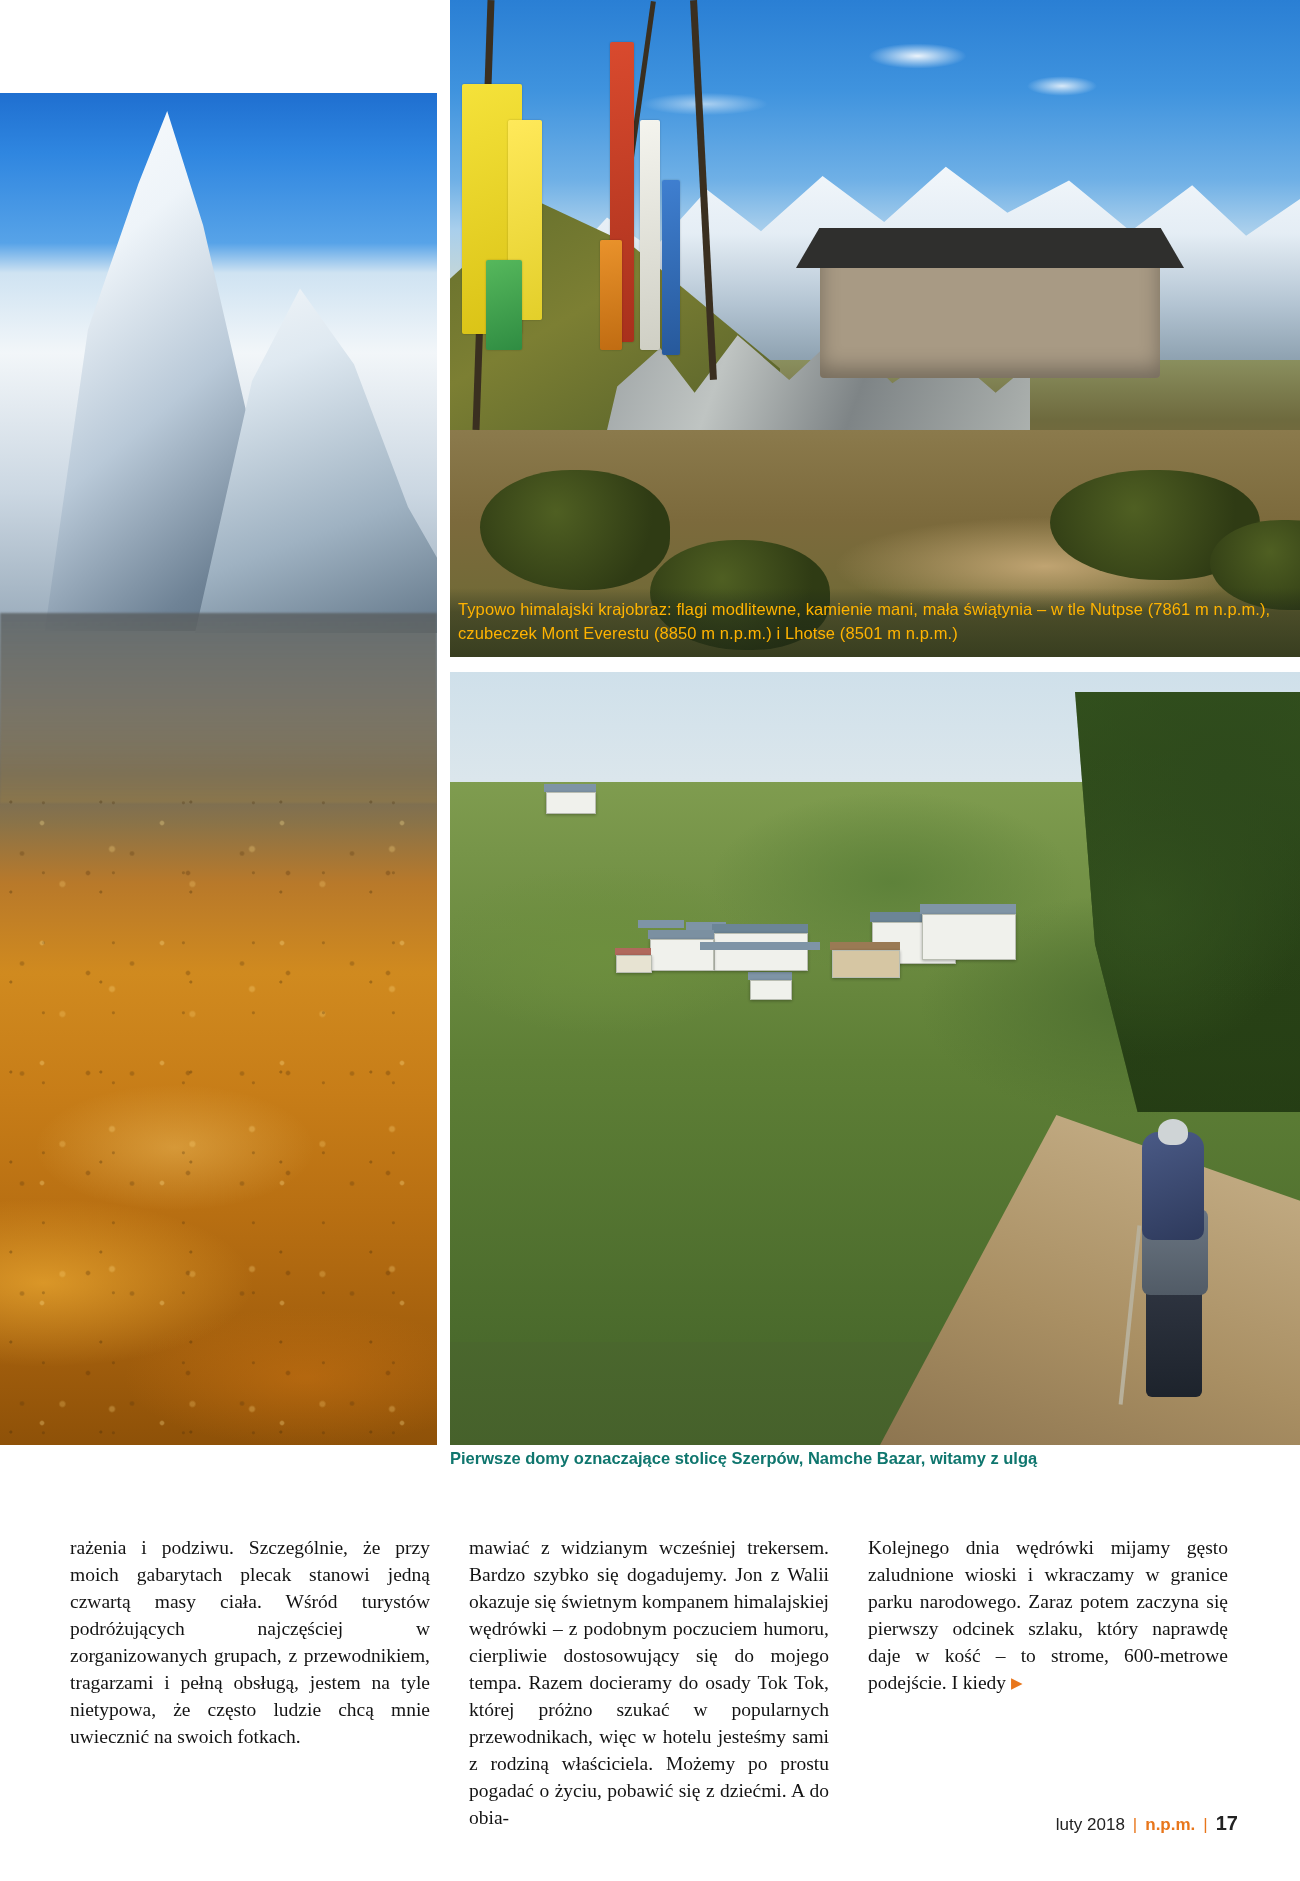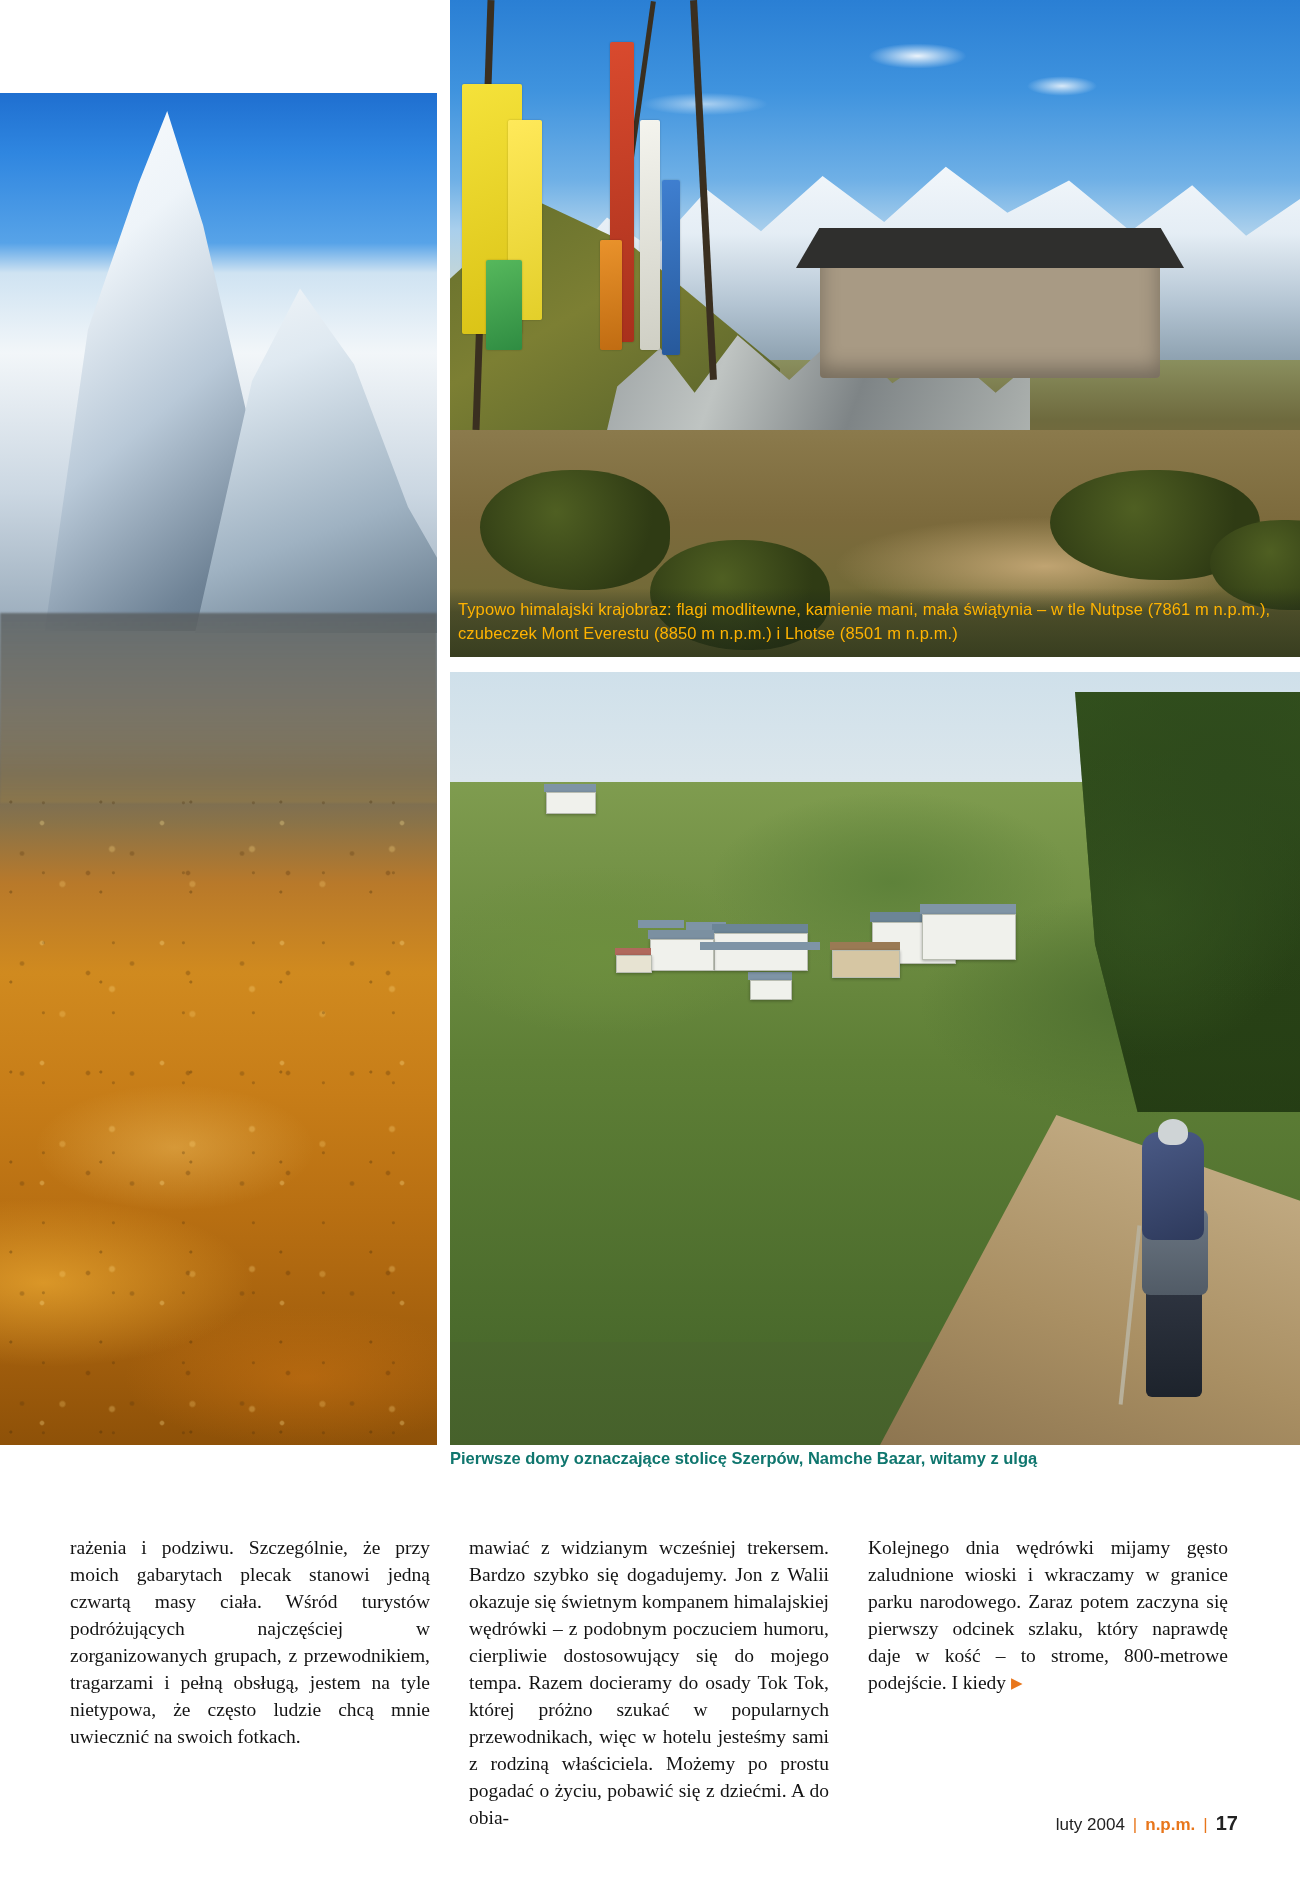--- a/index.html
+++ b/index.html
@@ -400,24 +400,24 @@
 
   <div class="col">
     <p>rażenia i podziwu. Szczególnie, że przy moich gabarytach plecak stanowi jedną czwartą masy ciała. Wśród turystów podróżujących najczęściej w zorganizowanych grupach, z przewodnikiem, tragarzami i pełną obsługą, jestem na tyle nietypowa, że często ludzie chcą mnie uwiecznić na swoich fotkach.</p>
   </div>
 
   <div class="col">
     <p>mawiać z widzianym wcześniej trekersem. Bardzo szybko się dogadujemy. Jon z Walii okazuje się świetnym kompanem himalajskiej wędrówki – z podobnym poczuciem humoru, cierpliwie dostosowujący się do mojego tempa. Razem docieramy do osady Tok Tok, której próżno szukać w popularnych przewodnikach, więc w hotelu jesteśmy sami z rodziną właściciela. Możemy po prostu pogadać o życiu, pobawić się z dziećmi. A do obia-</p>
   </div>
 
   <div class="col">
-    <p><span>Kolejnego dnia wędrówki mijamy gęsto zaludnione wioski i wkraczamy w granice parku narodowego. Zaraz potem zaczyna się pierwszy odcinek szlaku, który naprawdę daje w kość – to strome, 800-metrowe podejście. I kiedy</span> <span class="arrow">▶</span></p>
+    <p><span>Kolejnego dnia wędrówki mijamy gęsto zaludnione wioski i wkraczamy w granice parku narodowego. Zaraz potem zaczyna się pierwszy odcinek szlaku, który naprawdę daje w kość – to strome, 600-metrowe podejście. I kiedy</span> <span class="arrow">▶</span></p>
   </div>
 
 </div>
 
 <div id="footer">
-  <span>luty 2004</span>
+  <span>luty 2018</span>
   <span class="sep">|</span>
   <span class="brand">n.p.m.</span>
   <span class="sep">|</span>
   <span class="pageno">17</span>
 </div>
 
 </body></html>

